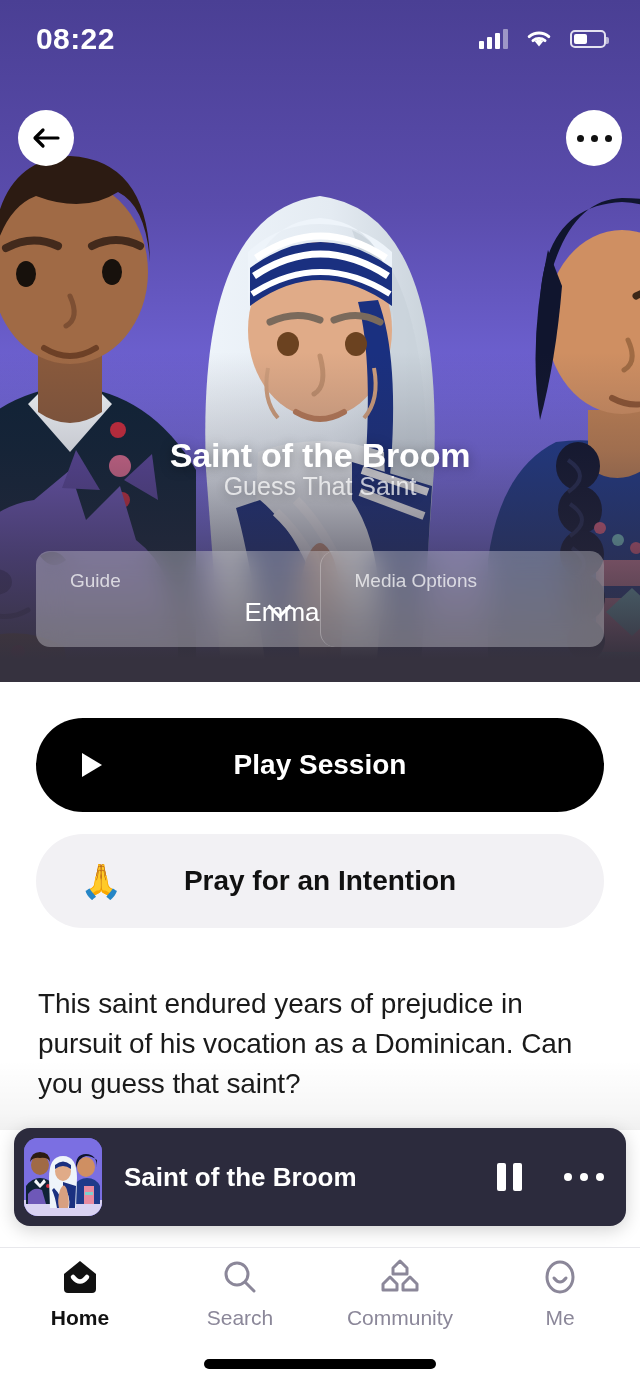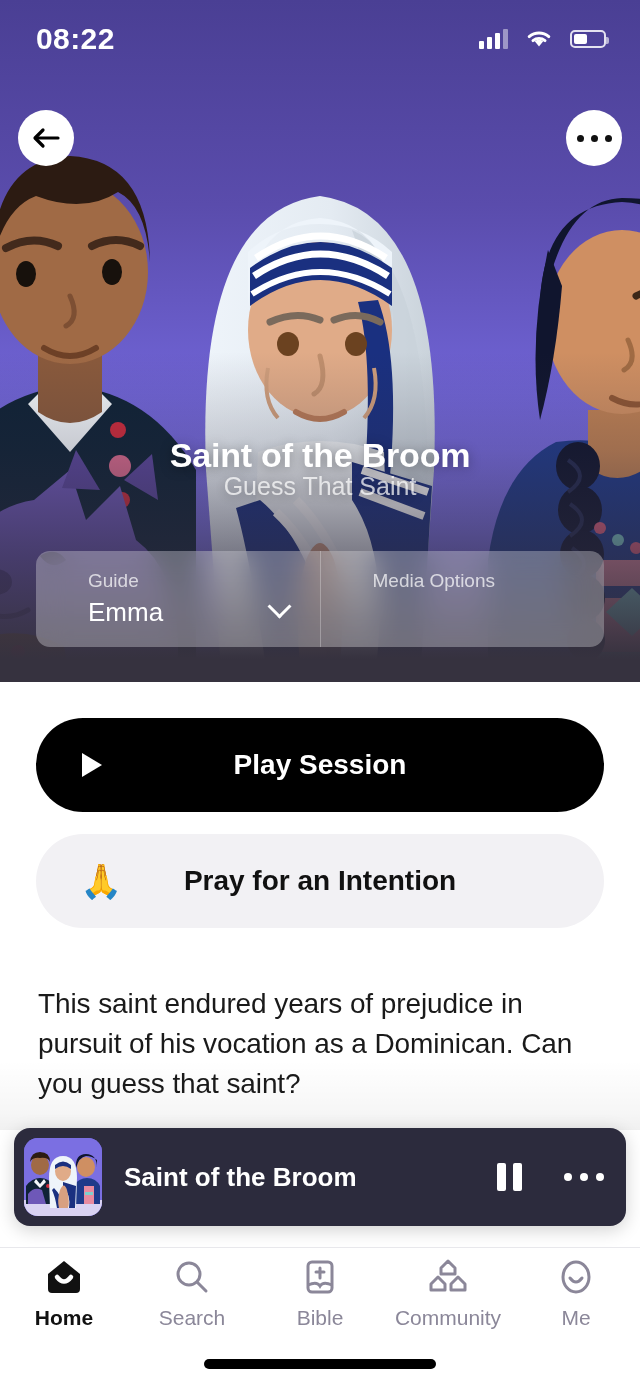--- a/index.html
+++ b/index.html
@@ -67,24 +67,24 @@
 
   
   .controls {
     position:absolute; left:36px; top:551px; width:568px; height:96px;
     display:flex; z-index:11;
     background: rgba(255,255,255,.30);
     border-radius: 14px;
     backdrop-filter: blur(14px);
     overflow:hidden;
   }
-  .ctrl { flex:1; position:relative; padding: 18px 0 0 52px; cursor:pointer; }
-  .ctrl + .ctrl { border-left: 1px solid rgba(255,255,255,.28); }
+  .ctrl { flex:1; position:relative; padding: 18px 0 0 34px; cursor:pointer; }
+  .ctrl + .ctrl { border-left: 1px solid rgba(255,255,255,.28); border-radius: 15px; }
   .ctrl-label { color: rgba(255,255,255,.72); font-size:19px; line-height:1.25; }
-  .ctrl-value { color:#fff; font-size:26px; margin-top:4px; }
+  .ctrl-value { color:#fff; font-size:26px; margin-top:4px;text-align:right; }
   .chev {
     position:absolute; right:32px; top:47px; width:17px; height:17px;
     border-right:3px solid #fff; border-bottom:3px solid #fff;
     transform: rotate(45deg);
   }
 
   
   .content { position:absolute; top:682px; left:0; width:564px; background:#fff; }
   .btn-primary {
     margin: 36px 36px 0 36px; height: 94px; border-radius: 47px;
@@ -418,30 +418,20 @@
     <div class="tab">
       <span class="tab-ico">
         <svg width="40" height="40" viewBox="0 0 40 40">
           <circle cx="17" cy="17" r="11" stroke="#8b8799" stroke-width="3" fill="none"></circle>
           <path d="M25 25 L34 34" stroke="#8b8799" stroke-width="3" stroke-linecap="round"></path>
         </svg>
       </span>
       <span class="tab-label">Search</span>
     </div>
 
-    <div class="tab">
-      <span class="tab-ico">
-        <svg width="40" height="40" viewBox="0 0 40 40">
-          <rect x="8" y="5" width="24" height="30" rx="4" stroke="#8b8799" stroke-width="3" fill="none"></rect>
-          <path d="M20 11 v10 M16 15 h8" stroke="#8b8799" stroke-width="3" stroke-linecap="round"></path>
-          <path d="M8 28 q9 -4 12 1 q3 -5 12 -1" stroke="#8b8799" stroke-width="3" fill="none"></path>
-        </svg>
-      </span>
-      <span class="tab-label">Bible</span>
-    </div>
 
     <div class="tab">
       <span class="tab-ico">
         <svg width="44" height="40" viewBox="0 0 44 40">
           <path d="M22 4 L29 11 V17 H15 V11 Z" stroke="#8b8799" stroke-width="3" fill="none" stroke-linejoin="round"></path>
           <path d="M12 20 L19 27 V33 H5 V27 Z" stroke="#8b8799" stroke-width="3" fill="none" stroke-linejoin="round"></path>
           <path d="M32 20 L39 27 V33 H25 V27 Z" stroke="#8b8799" stroke-width="3" fill="none" stroke-linejoin="round"></path>
         </svg>
       </span>
       <span class="tab-label">Community</span>

